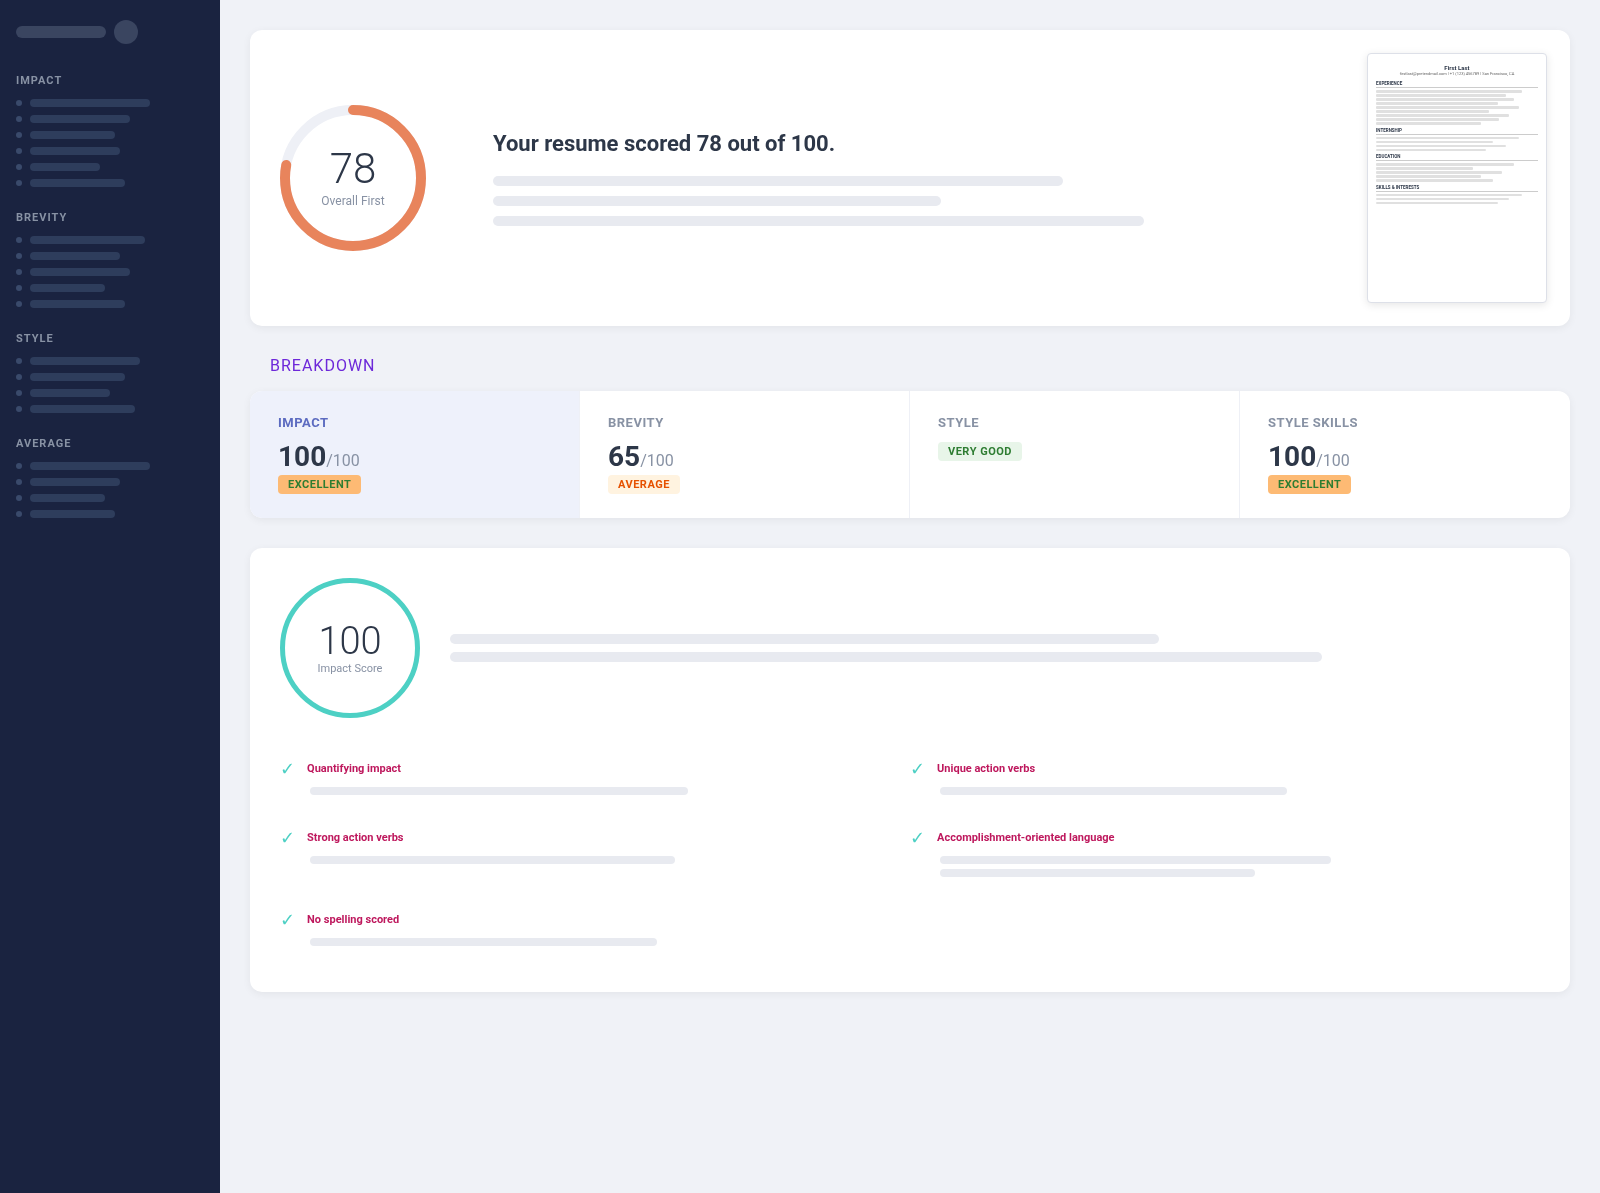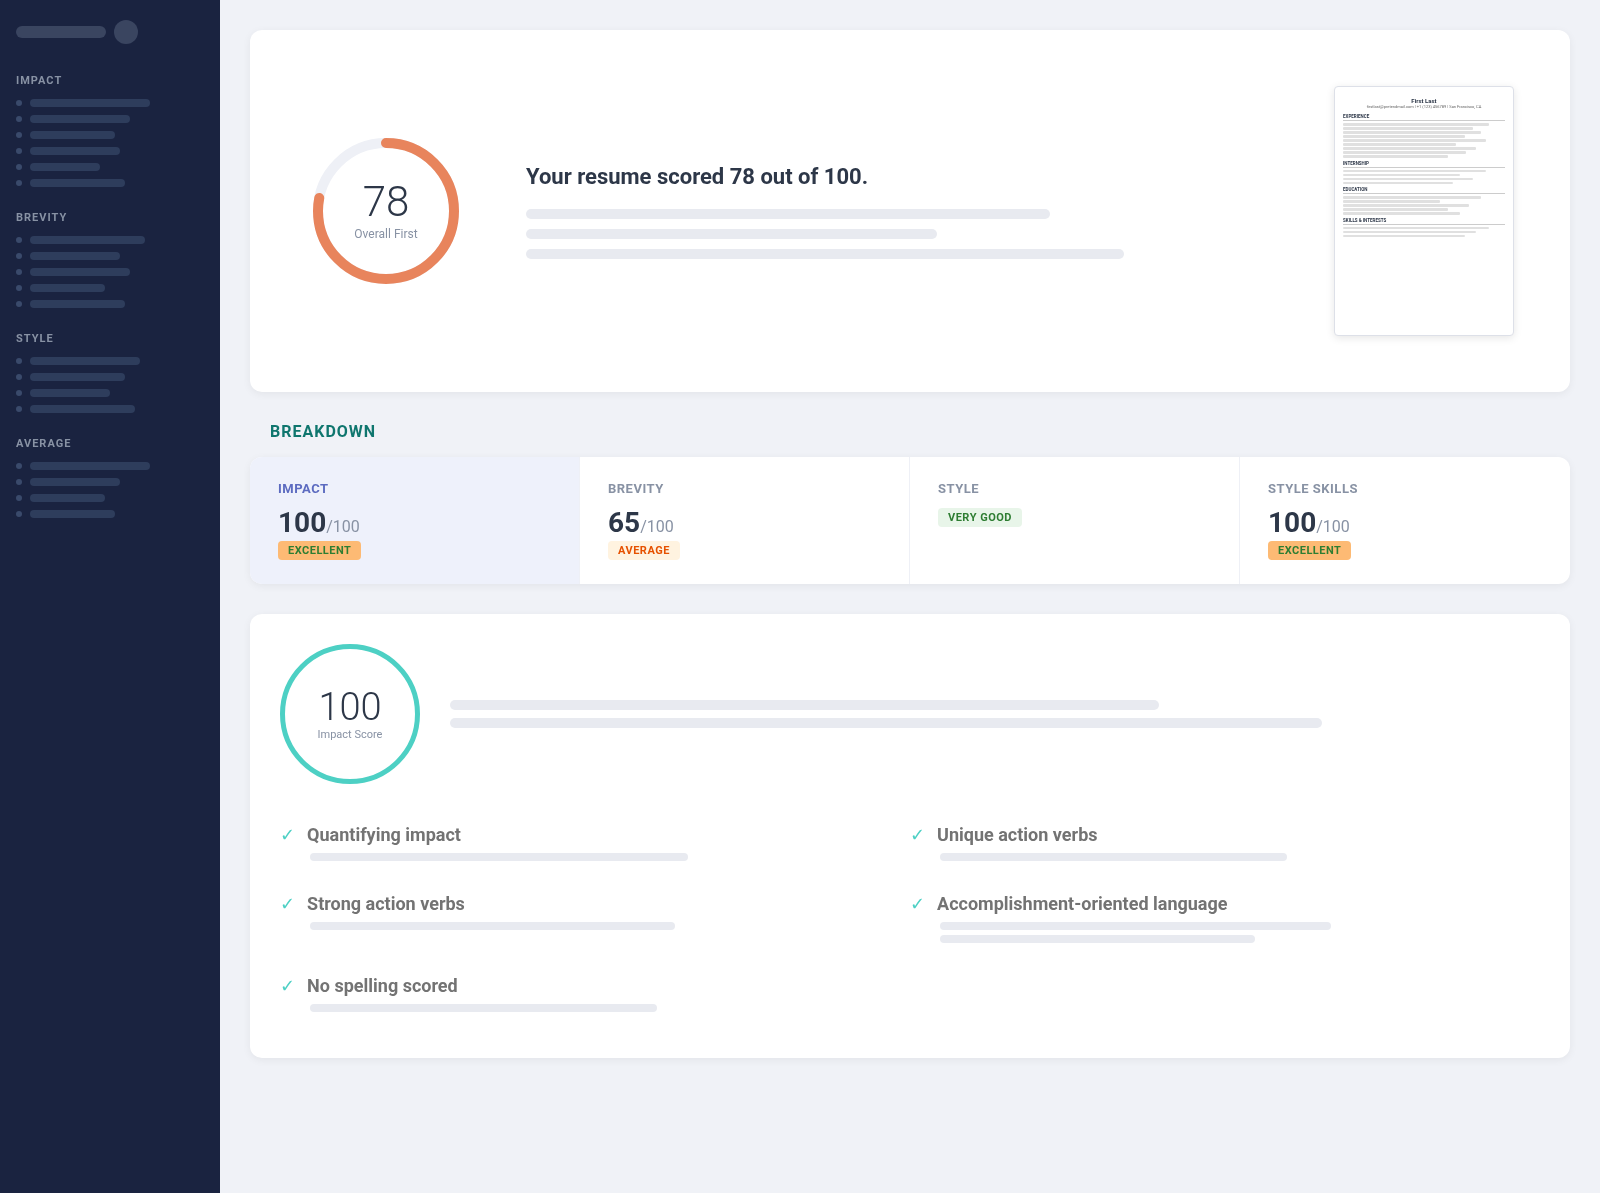--- a/index.html
+++ b/index.html
@@ -67,21 +67,21 @@
     .main {
       flex: 1;
       padding: 30px;
       overflow-y: auto;
     }
 
     
     .score-card {
       background: white;
       border-radius: 12px;
-      padding: 56px;
+      padding: 23px;
       display: flex;
       align-items: center;
       gap: 60px;
       margin-bottom: 30px;
       box-shadow: 0 2px 8px rgba(0,0,0,0.06);
       position: relative;
     }
 
     
     .circle-container {
@@ -168,22 +168,22 @@
     .resume-line {
       height: 2.5px;
       background: #e0e0e0;
       border-radius: 1px;
       margin-bottom: 1.5px;
     }
 
     
     .breakdown-title {
       font-size: 16px;
-      font-weight: 700;
-      color: #0f766e;
+      font-weight: 400;
+      color: #6d28d9;
       letter-spacing: 1px;
       margin-bottom: 16px;
       padding-left: 20px;
     }
     .breakdown-table {
       background: white;
       border-radius: 12px;
       overflow: hidden;
       box-shadow: 0 2px 8px rgba(0,0,0,0.06);
       margin-bottom: 30px;
@@ -294,23 +294,23 @@
       align-items: center;
       gap: 12px;
       margin-bottom: 8px;
     }
     .check-icon {
       color: #4dd0c4;
       font-size: 18px;
       flex-shrink: 0;
     }
     .checklist-item-title {
-      font-size: 18px;
-      font-weight: 700;
-      color: #737373;
+      font-size: 11px;
+      font-weight: 700;
+      color: #be185d;
     }
     .checklist-item-bar {
       height: 8px;
       border-radius: 4px;
       background: #e8eaf0;
       margin-left: 30px;
     }
   </style>
 </head>
 <body>

